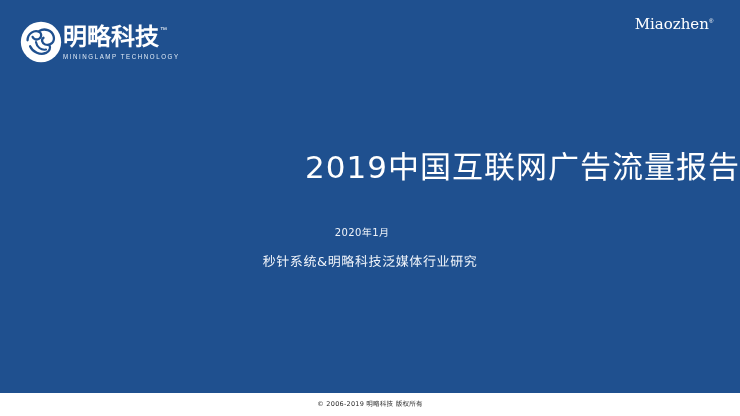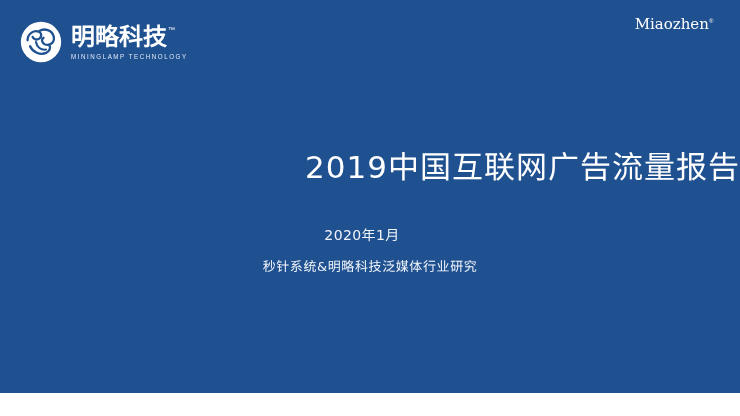--- a/index.html
+++ b/index.html
@@ -39,21 +39,21 @@
     align-items: center;
     height: 44px;
   }
   .brand-mark {
     width: 42px;
     height: 42px;
     flex: 0 0 42px;
     display: block;
   }
   .brand-wordmark {
-    margin-left: 9px;
+    margin-left: 1px;
     display: flex;
     flex-direction: column;
     justify-content: center;
     height: 42px;
   }
   .brand-cn-row {
     display: flex;
     align-items: flex-start;
     line-height: 1;
   }
@@ -133,21 +133,21 @@
 
   .subtitle-block {
     position: absolute;
     left: 0;
     top: 227px;
     width: 740px;
     text-align: center;
   }
   .subtitle-date {
     font-family: "DejaVu Sans", "Liberation Sans", sans-serif;
-    font-size: 14px;
+    font-size: 10px;
     font-weight: 400;
     color: #f0f4fa;
     letter-spacing: 0.4px;
     line-height: 1.2;
     margin: 0 16px 15px 0;
     white-space: nowrap;
   }
   .subtitle-org {
     font-family: "DejaVu Sans", "Liberation Sans", sans-serif;
     font-size: 13px;
@@ -213,14 +213,17 @@
       <h1 class="main-title">2019中国互联网广告流量报告</h1>
     </div>
 
     <div class="subtitle-block">
       <p class="subtitle-date">2020年1月</p>
       <p class="subtitle-org">秒针系统&amp;明略科技泛媒体行业研究</p>
     </div>
 
   </div>
 
+  <div class="footer">
+    <span class="footer-text">© 2006-2019 明略科技 版权所有</span>
+  </div>
 
 </div>
 
 </body></html>

